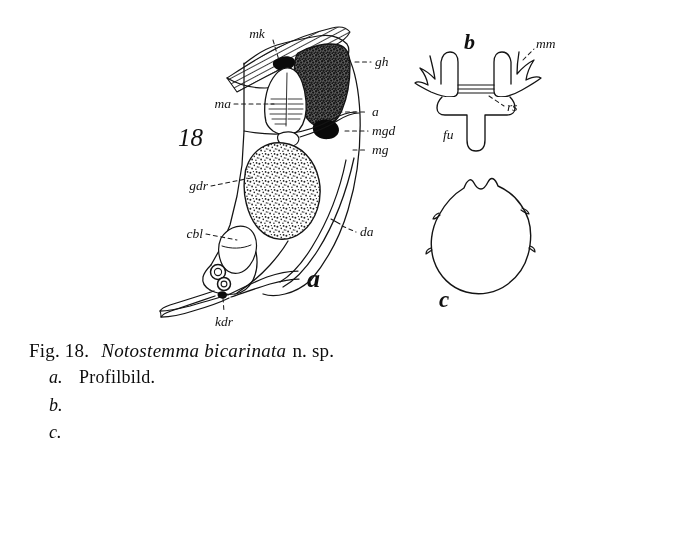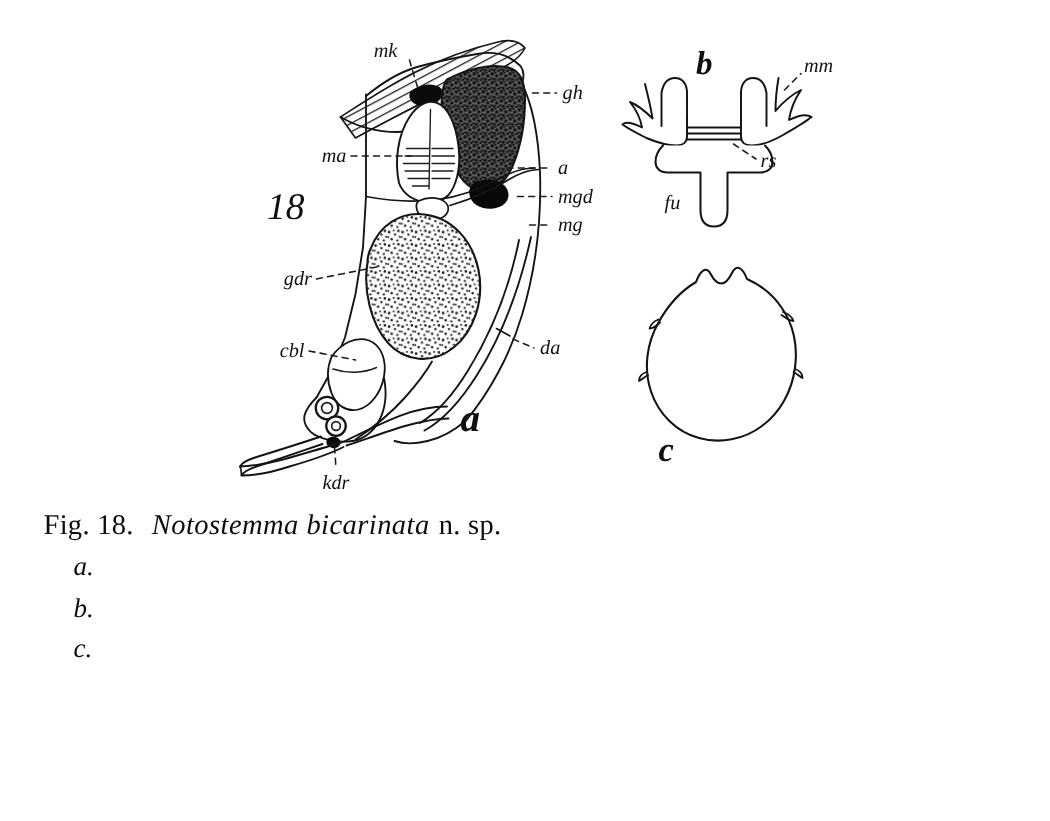--- a/index.html
+++ b/index.html
@@ -272,20 +272,21 @@
   </div>
 
   <div class="caption">
 
     <div class="cap-title">
       <span class="figno">Fig. 18.</span><span class="species">Notostemma bicarinata</span><span>n. sp.</span>
     </div>
 
     <div class="cap-line">
       <span class="marker">a.</span>
+      <span class="cap-text">Profilbild.</span>
     </div>
 
     <div class="cap-line">
       <span class="marker">b.</span>
     </div>
 
 
     <div class="cap-line">
       <span class="marker">c.</span>
     </div>

